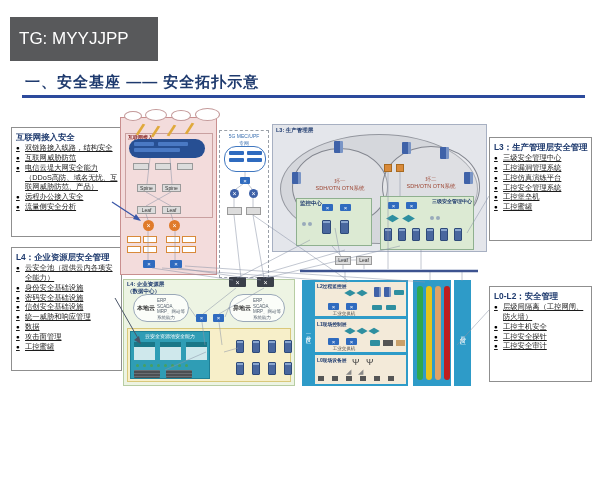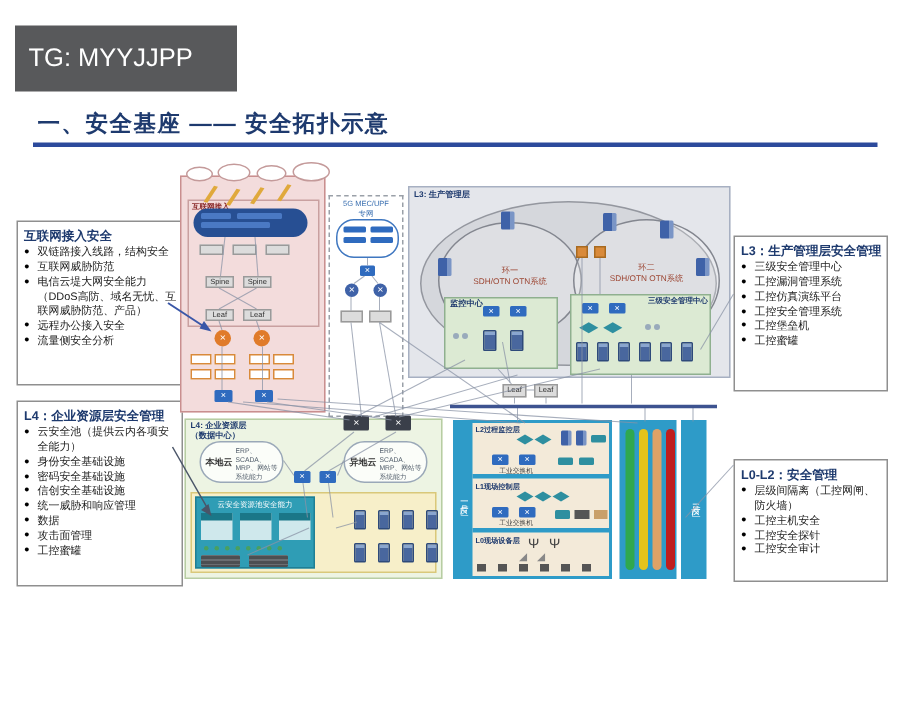--- a/index.html
+++ b/index.html
@@ -7,23 +7,23 @@
   .slide{position:relative;width:600px;height:480px;background:#fff;overflow:hidden;}
   .abs{position:absolute;box-sizing:border-box;}
 
   
   .tag{left:10px;top:17px;width:148px;height:44px;background:#58595b;color:#fff;font-size:17px;display:flex;align-items:center;padding-left:9px;}
   .title{left:25px;top:73px;font-size:15px;font-weight:bold;color:#1e3a6e;letter-spacing:1px;}
   .rule{left:22px;top:95px;width:563px;height:3px;background:#2c4a9c;}
   .wm{left:418px;top:442px;width:172px;height:32px;background:#59595b;color:#fff;font-size:15px;display:flex;align-items:center;justify-content:center;}
 
   
-  .side{background:#fff;border:1px solid #8f8f8f;padding:4px 3px 2px 4px;margin-top:20px;}
+  .side{background:#fff;border:1px solid #8f8f8f;padding:4px 3px 2px 4px;}
   .side h4{margin:0 0 1px 0;font-size:8.4px;color:#1e3a6e;line-height:1.2;}
-  .b-row{display:flex;font-size:7.3px;line-height:1.35;color:#1c1c1c;}
+  .b-row{display:flex;font-size:7.3px;line-height:1.35;color:#1c1c1c;text-decoration:underline;}
   .b-dot{flex:0 0 9px;width:9px;font-size:6.2px;padding-top:1px;color:#000;}
   .b-txt{flex:1;}
 
   
   .z-pink{background:#f3dcdc;border:1px solid #c98f8f;}
   .z-dash{background:#fff;border:1px dashed #9aa0a8;}
   .z-gray{background:#e4e6eb;border:1px solid #a7b0c2;}
   .z-green{background:#edf4e3;border:1px solid #b7cda3;}
   .z-lgreen{background:#dcead3;border:1px solid #8fb08f;}
   .z-yellow{background:#f7efc9;border:1px solid #d9c87a;}
@@ -164,21 +164,21 @@
           <span class="b-dot">●</span>
           <span class="b-txt">工控堡垒机</span>
         </div>
         <div class="b-row">
           <span class="b-dot">●</span>
           <span class="b-txt">工控蜜罐</span>
         </div>
       </div>
   </div>
 
-  <div class="abs side" style="left:489px;top:286px;width:103px;height:82px;">
+  <div class="abs side" style="left:489px;top:286px;width:103px;height:96px;">
     <h4>L0-L2：安全管理</h4>
     <div>
         <div class="b-row">
           <span class="b-dot">●</span>
           <span class="b-txt">层级间隔离（工控网闸、防火墙）</span>
         </div>
         <div class="b-row">
           <span class="b-dot">●</span>
           <span class="b-txt">工控主机安全</span>
         </div>

